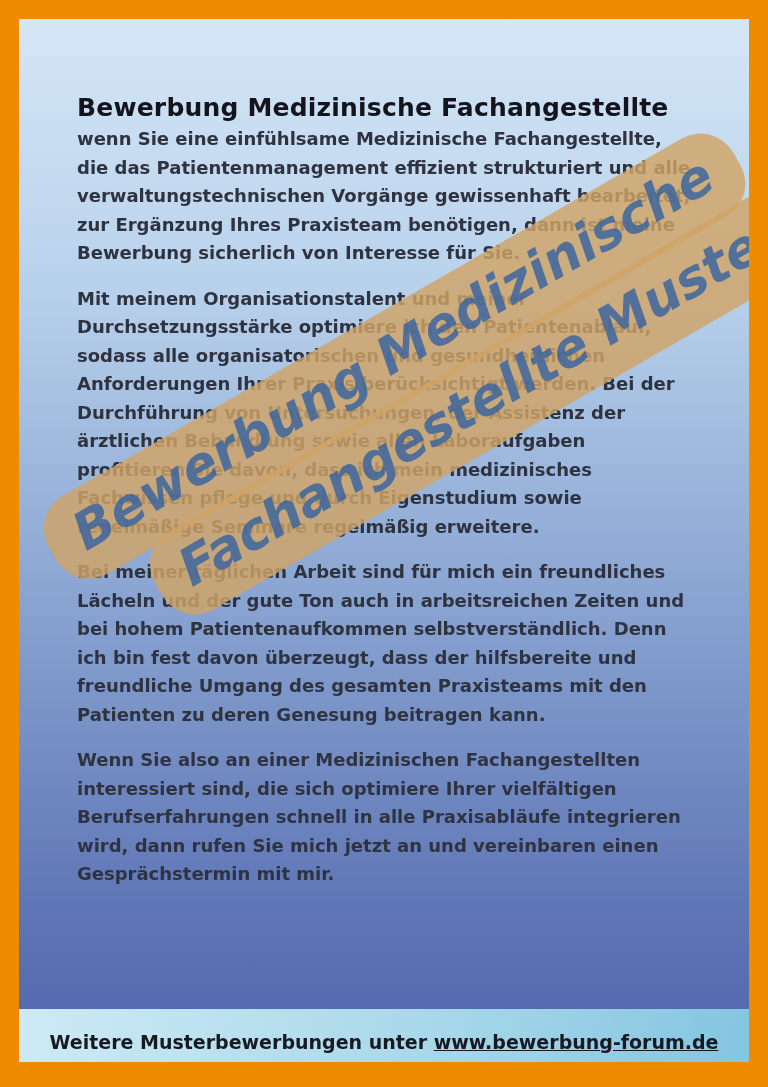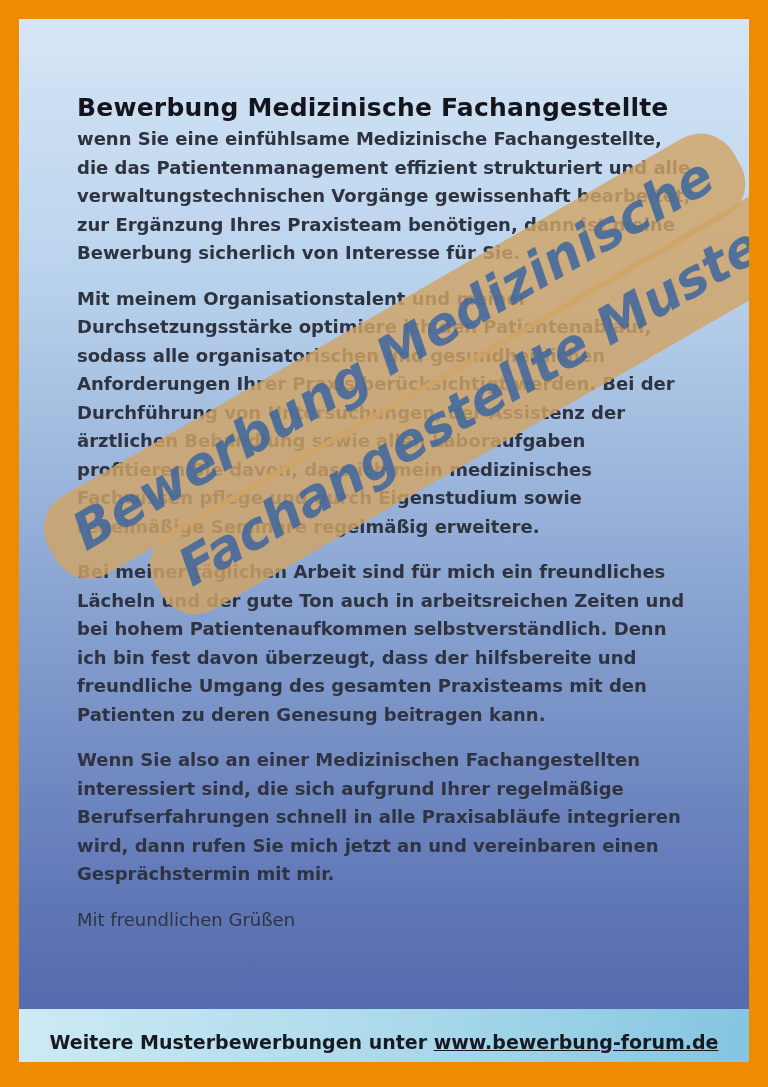--- a/index.html
+++ b/index.html
@@ -108,23 +108,22 @@
     <div class="content">
       <h1 class="title">Bewerbung Medizinische Fachangestellte</h1>
 
 
       <p class="body-text paragraph">wenn Sie eine einfühlsame Medizinische Fachangestellte, die das Patientenmanagement effizient strukturiert und alle verwaltungstechnischen Vorgänge gewissenhaft bearbeitet, zur Ergänzung Ihres Praxisteam benötigen, dann ist meine Bewerbung sicherlich von Interesse für Sie.</p>
 
       <p class="body-text paragraph">Mit meinem Organisationstalent und meiner Durchsetzungsstärke optimiere ich den Patientenablauf, sodass alle organisatorischen und gesundheitlichen Anforderungen Ihrer Praxis berücksichtigt werden. Bei der Durchführung von Untersuchungen, der Assistenz der ärztlichen Behandlung sowie allen Laboraufgaben profitieren Sie davon, dass ich mein medizinisches Fachwissen pflege und durch Eigenstudium sowie regelmäßige Seminare regelmäßig erweitere.</p>
 
       <p class="body-text paragraph">Bei meiner täglichen Arbeit sind für mich ein freundliches Lächeln und der gute Ton auch in arbeitsreichen Zeiten und bei hohem Patientenaufkommen selbstverständlich. Denn ich bin fest davon überzeugt, dass der hilfsbereite und freundliche Umgang des gesamten Praxisteams mit den Patienten zu deren Genesung beitragen kann.</p>
 
-      <p class="body-text paragraph">Wenn Sie also an einer Medizinischen Fachangestellten interessiert sind, die sich aufgrund Ihrer regelmäßige Berufserfahrungen schnell in alle Praxisabläufe integrieren wird, dann rufen Sie mich jetzt an und vereinbaren einen Gesprächstermin mit mir.</p>
+      <p class="body-text paragraph">Wenn Sie also an einer Medizinischen Fachangestellten interessiert sind, die sich optimiere Ihrer vielfältigen Berufserfahrungen schnell in alle Praxisabläufe integrieren wird, dann rufen Sie mich jetzt an und vereinbaren einen Gesprächstermin mit mir.</p>
 
-      <p class="body-text closing">Mit freundlichen Grüßen</p>
     </div>
 
     <div class="watermark">
       <div class="wm-band line1">Bewerbung Medizinische</div>
       <div class="wm-band line2">Fachangestellte Muster</div>
     </div>
 
     <div class="footer">
       <div class="footer-text">
         <span>Weitere Musterbewerbungen unter </span><a class="footer-link">www.bewerbung-forum.de</a>

